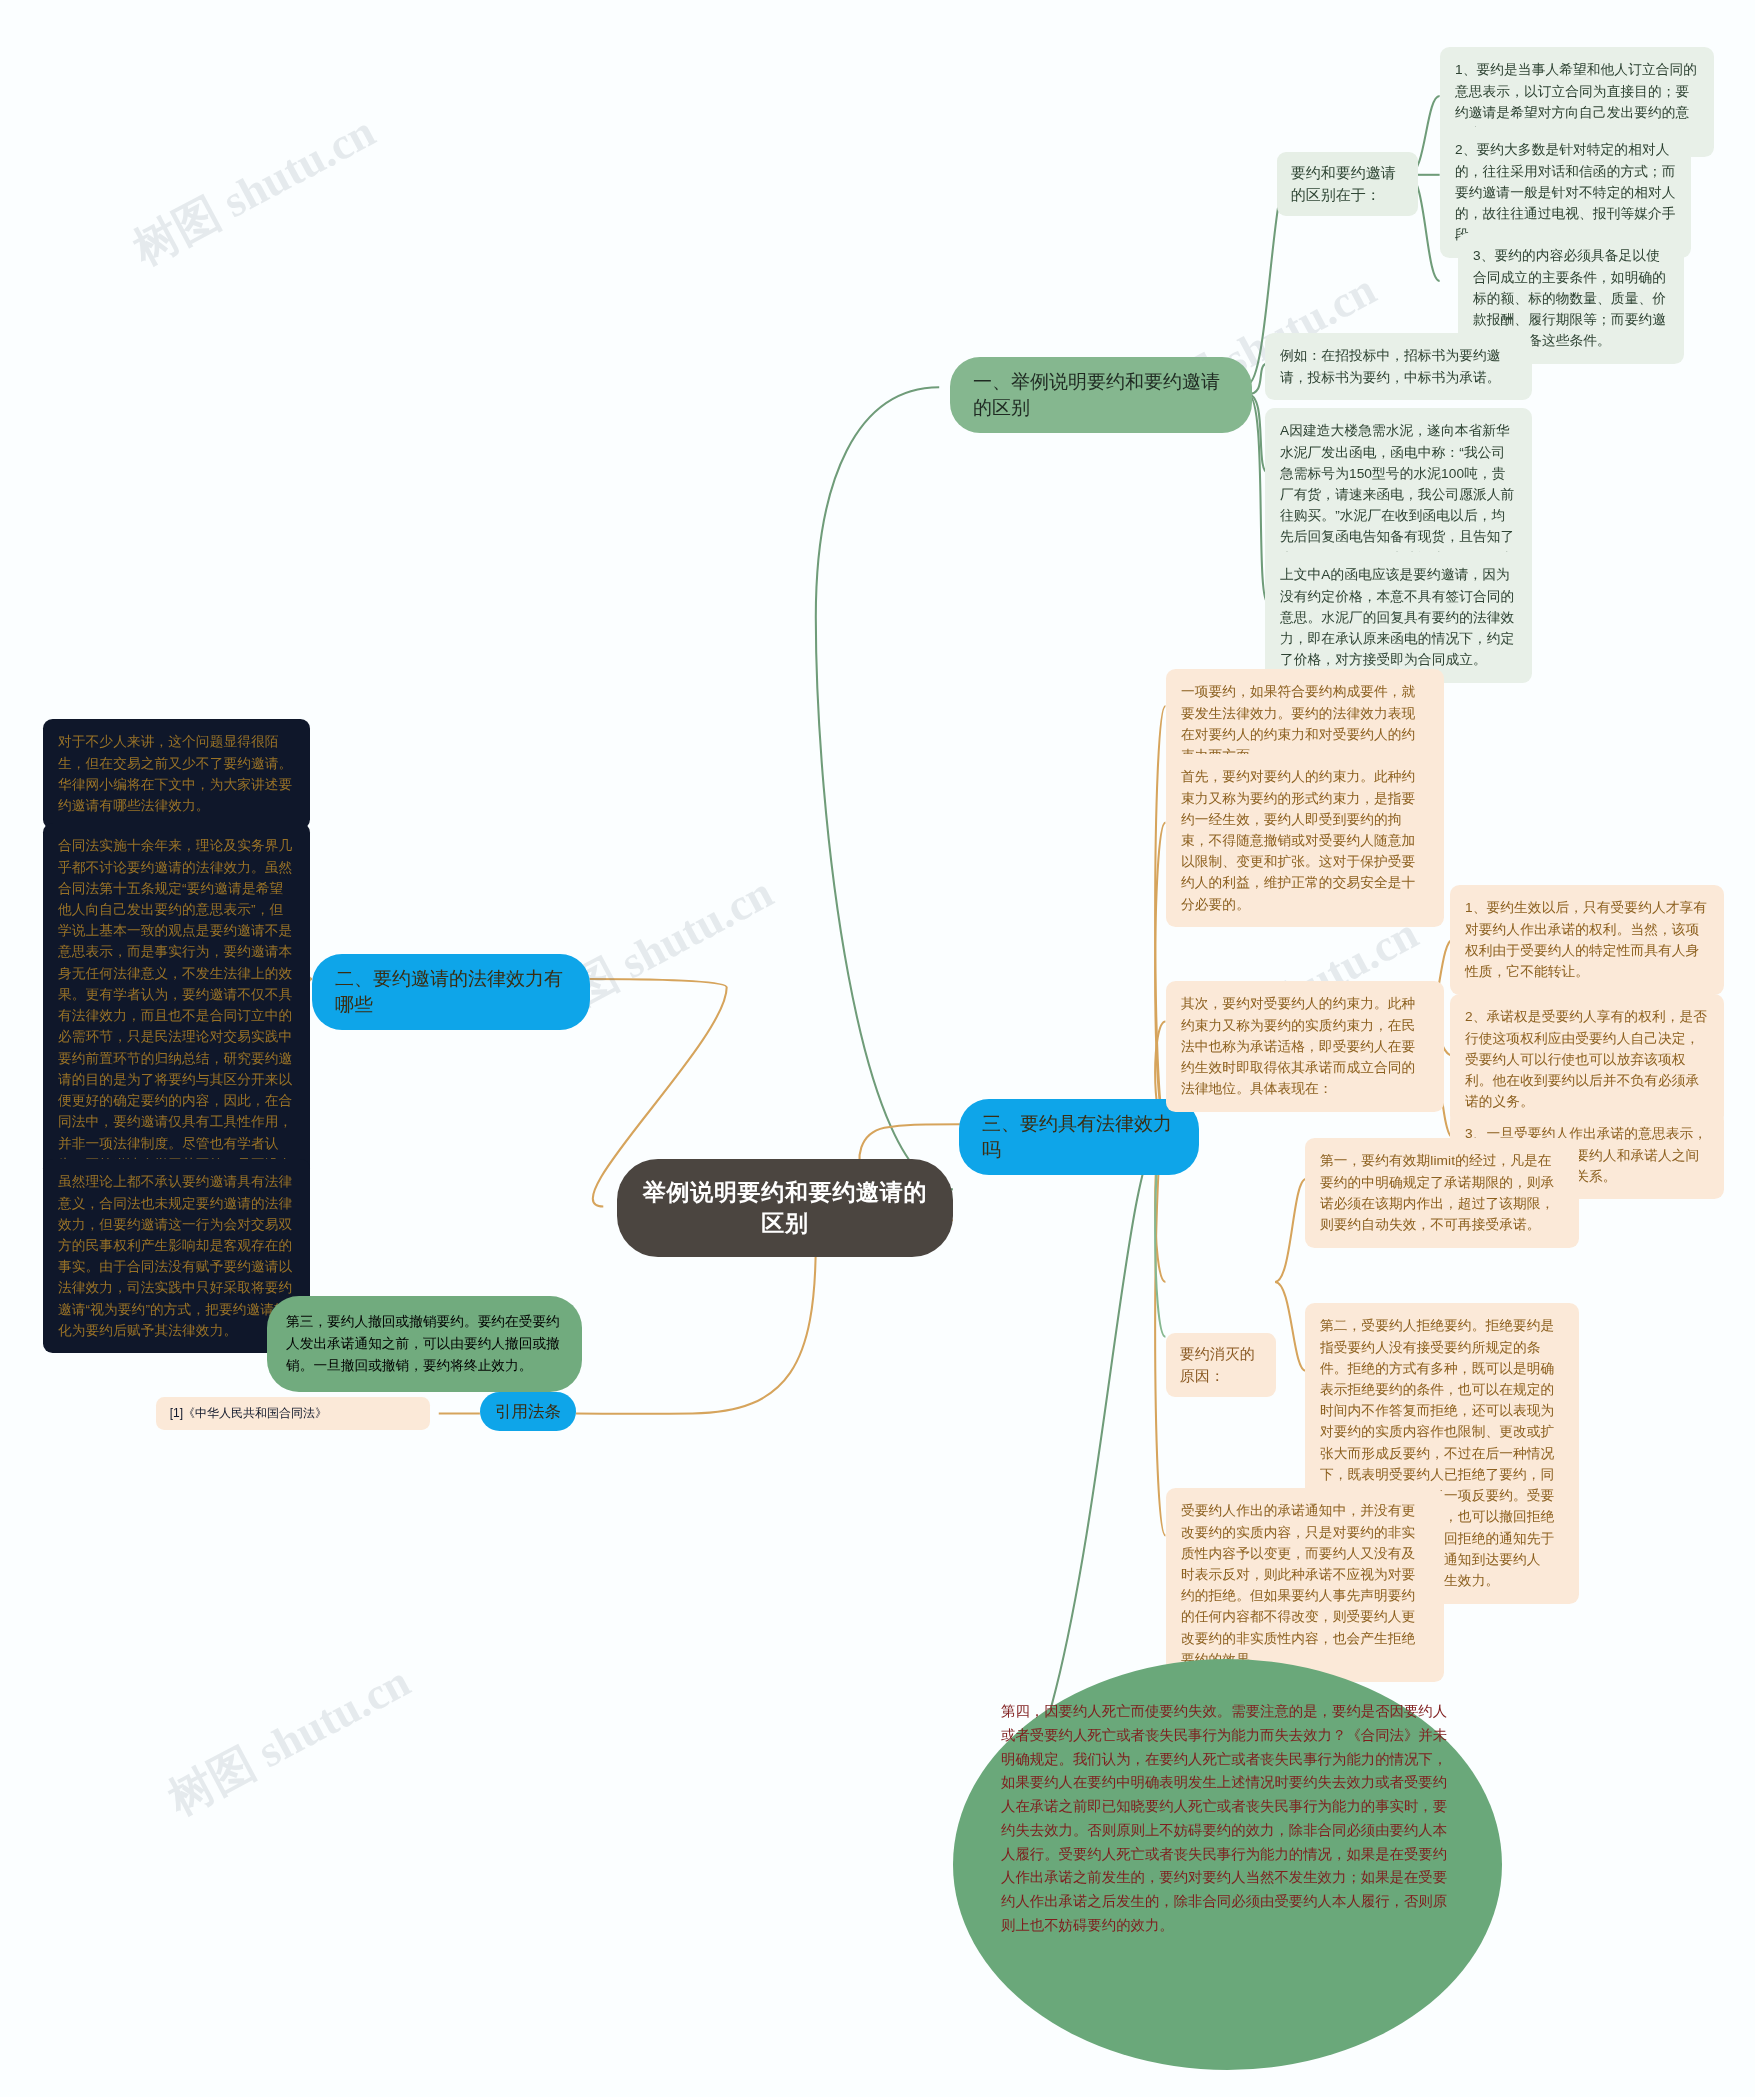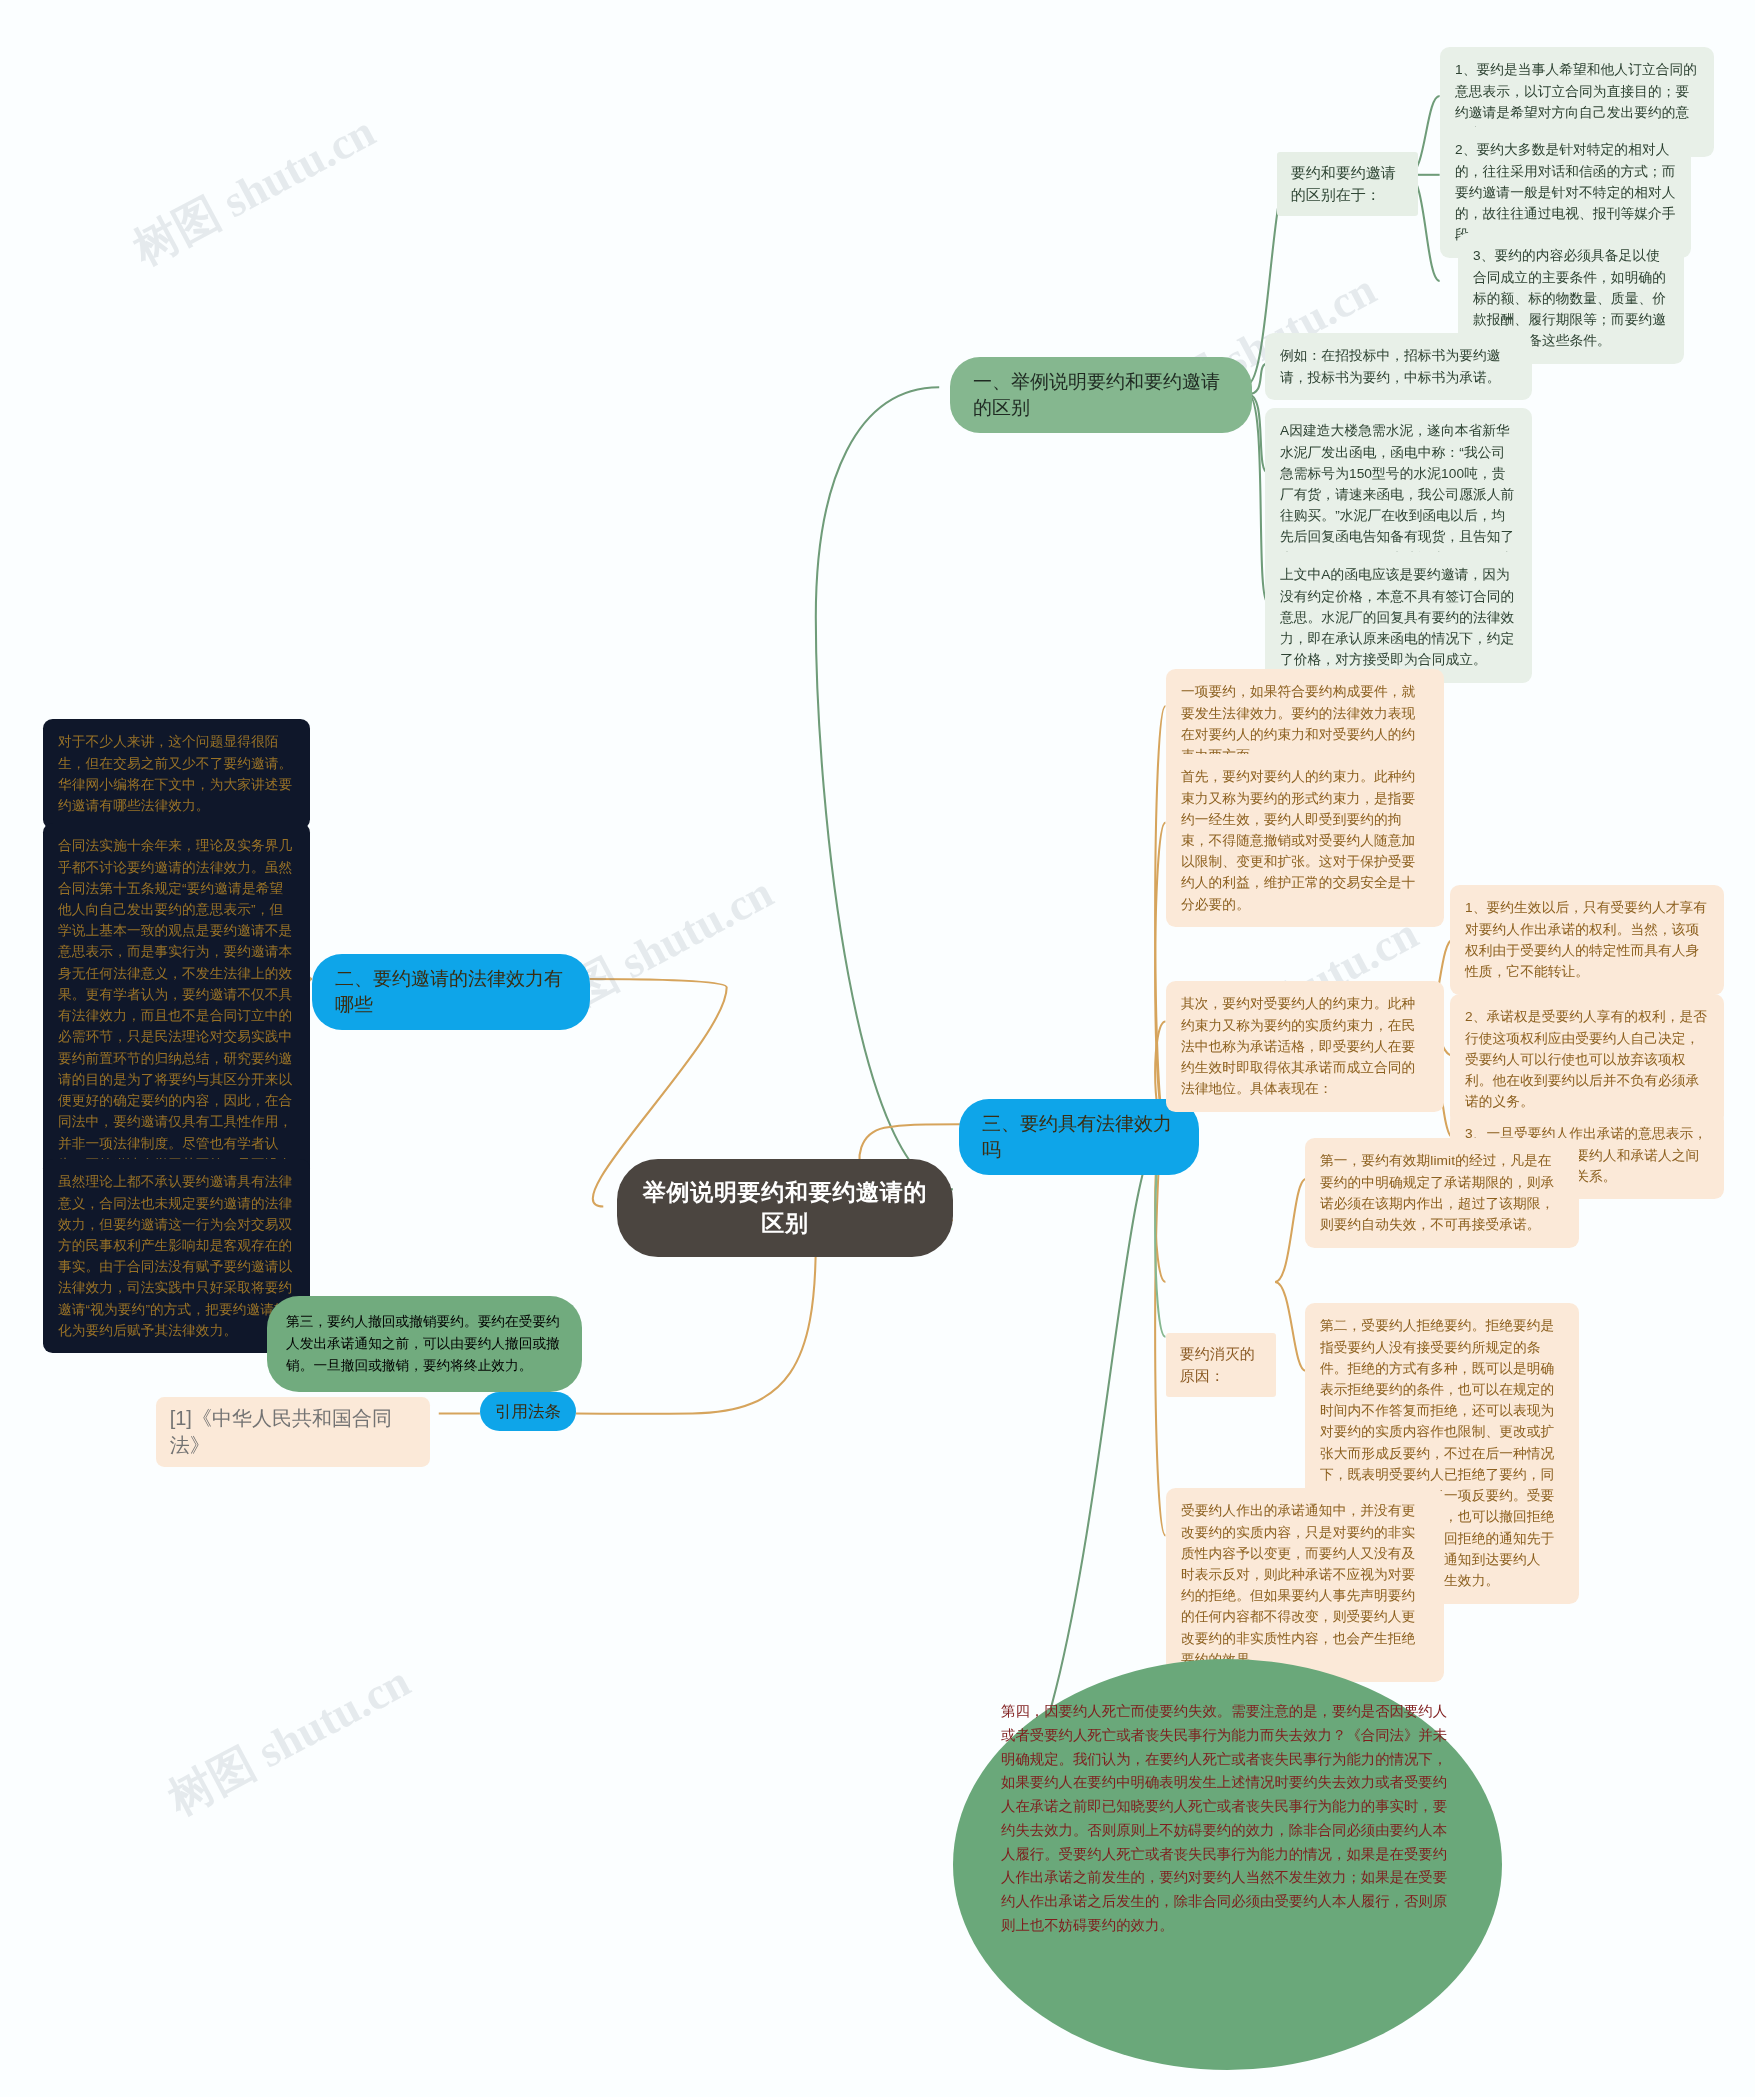--- a/index.html
+++ b/index.html
@@ -60,21 +60,21 @@
     font-size: 19px;
     padding: 12.3px 23px;
     line-height: 1.35;
     font-weight: 500;
   }
   .branch.green { background: #85b78f; color: #1f2a22; }
   .branch.orange { background: #0ea5e9; color: #3a2d12; }
 
   
   .chip {
-    border-radius: 3px;
+    border-radius: 9px;
     font-size: 15px;
     padding: 9.6px 13.7px;
     line-height: 1.5;
   }
   .chip.green { background: #e6efe6; color: #2f4634; }
   .chip.peach { background: #fbe9d8; color: #8a5a23; }
 
   
   .leaf { font-size: 13.7px; letter-spacing: 0.1px; }
   .leaf.green { background: #e8f0e8; color: #2c4131; }
@@ -92,23 +92,23 @@
   .blob-ellipse {
     background: #6aa87a; color: #7f1d1d;
     border-radius: 50% / 50%;
     font-size: 14.4px;
     padding: 41px 48px;
     line-height: 1.65;
     text-align: left;
   }
 
   .cite {
-    background: #fbe9d8; color: #737373;
+    background: #fbe9d8; color: #0f172a;
     border-radius: 8.2px;
-    font-size: 20px;
+    font-size: 12px;
     padding: 8.2px 13.7px;
   }
 </style>
 </head>
 <body>
 
 <div id="canvas">
 
   <svg id="wires" viewBox="0 0 2560 3059" xmlns="http://www.w3.org/2000/svg">
     <g fill="none" stroke-width="3">

